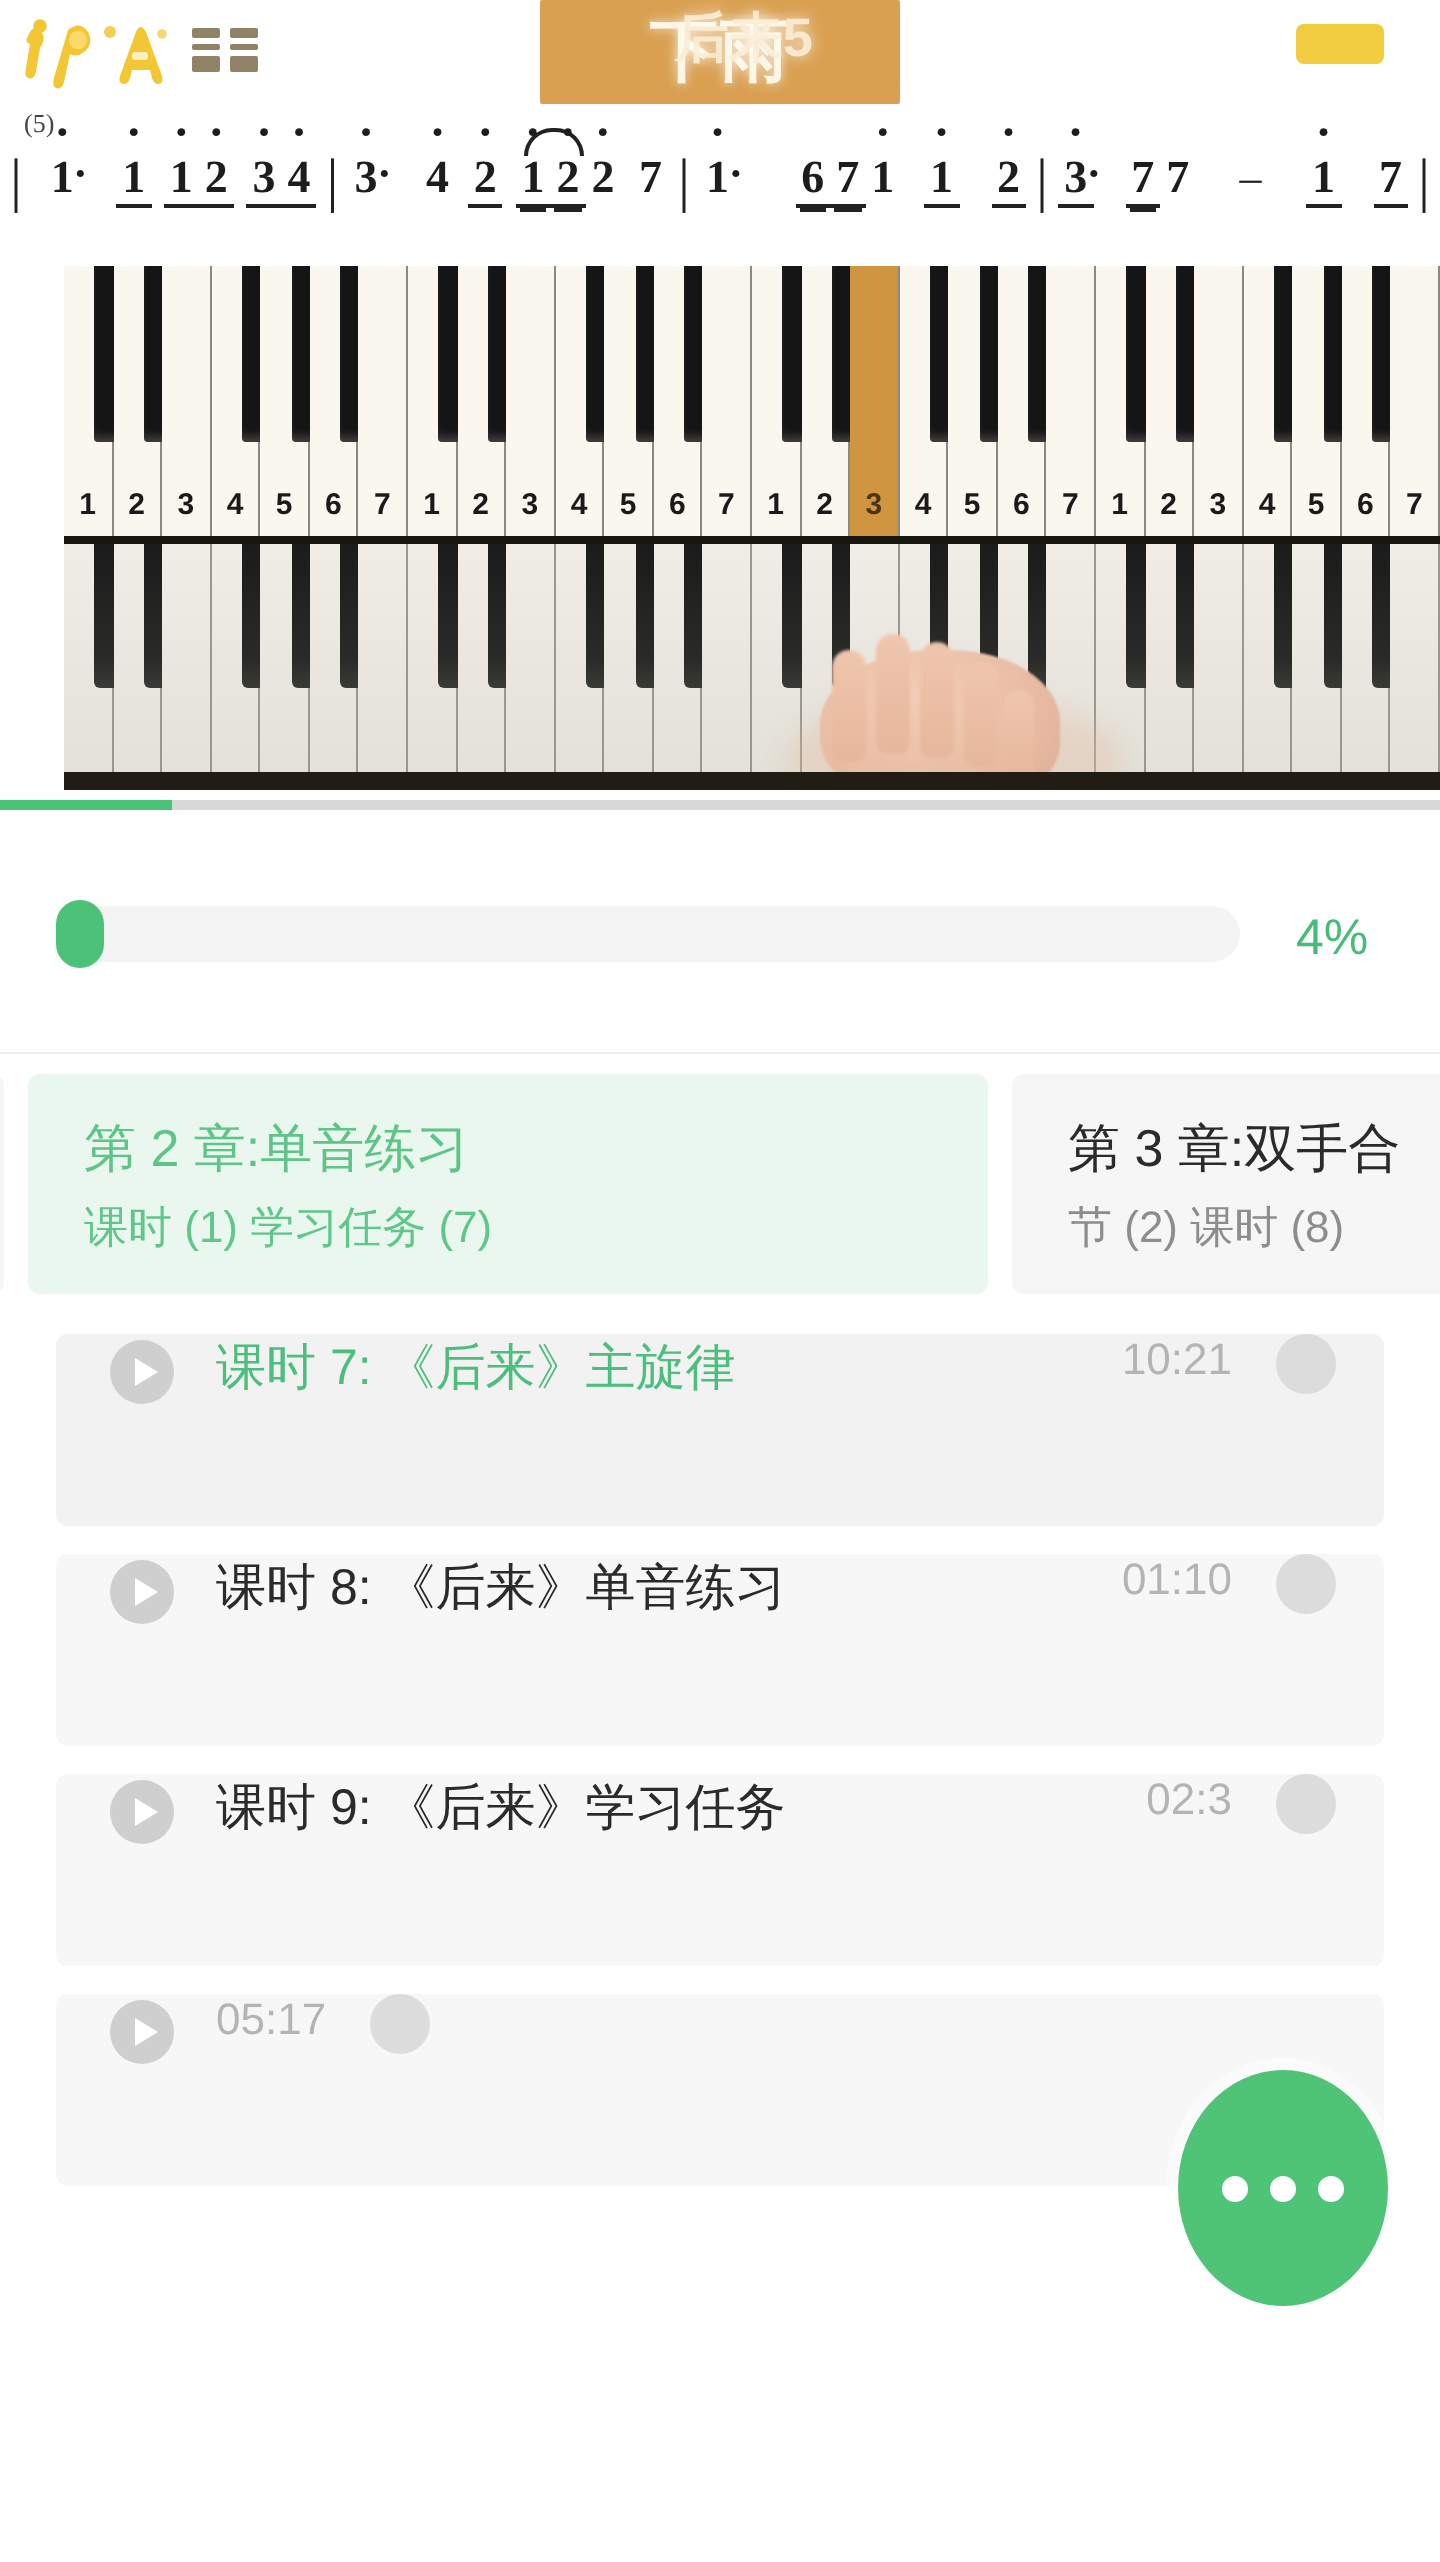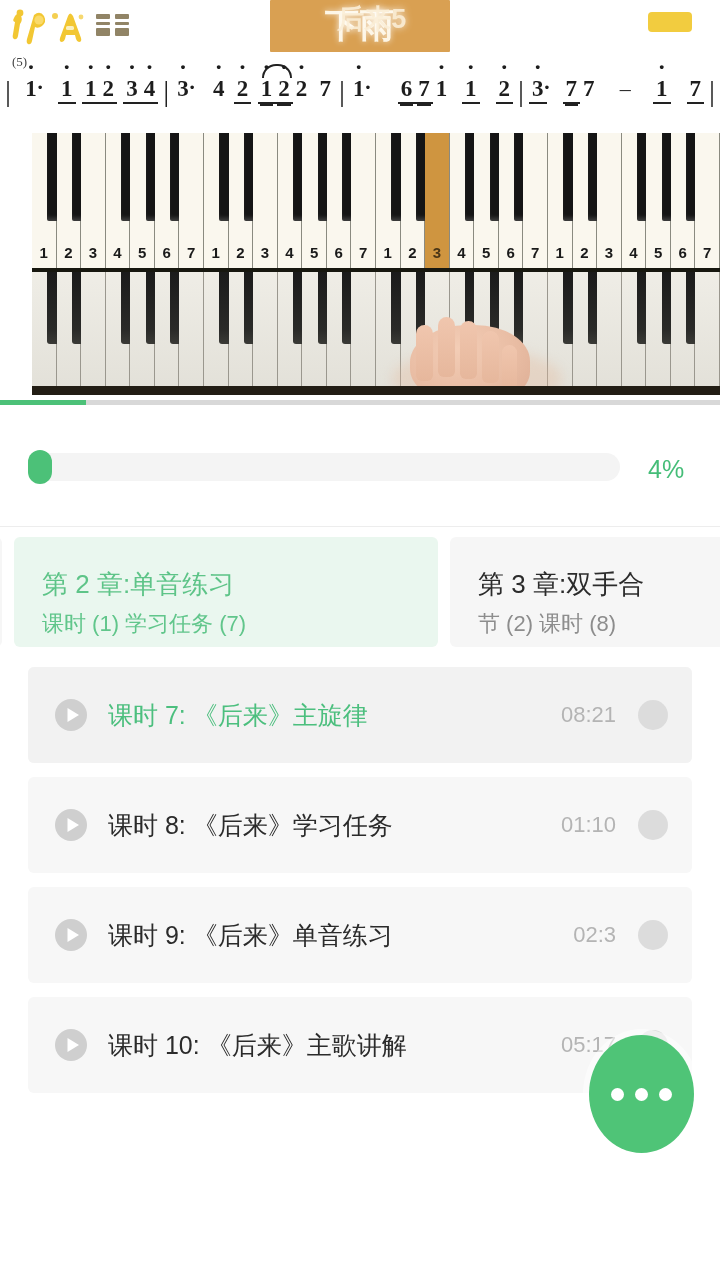--- a/index.html
+++ b/index.html
@@ -175,42 +175,42 @@
   
   .chapters{
     position:relative;width:720px;height:140px;background:#ffffff;
     padding-top:10px;
     overflow:hidden;
   }
   .chap-strip{
     position:absolute;left:-14px;top:10px;display:flex;gap:12px;align-items:flex-start;
   }
   .chap-card{
-    width:424px;height:110px;border-radius:6px;padding:32px 0 0 28px;
+    width:480px;height:110px;border-radius:6px;padding:22px 0 0 28px;
     flex:0 0 auto;
   }
   .chap-card.peek{ width:16px; padding:0; background:#f6f6f6; }
   .chap-card.active{ background:#eaf7ef; }
   .chap-card.plain{ background:#f6f6f6; }
   .chap-title{ font-size:26px; line-height:30px; margin-bottom:12px; }
   .chap-card.active .chap-title{ color:#5ec488; }
   .chap-card.plain  .chap-title{ color:#2b2b2b; }
   .chap-sub{ font-size:22px; line-height:26px; }
   .chap-card.active .chap-sub{ color:#61c68b; }
   .chap-card.plain  .chap-sub{ color:#8d8d8d; }
 
   
   .lesson-list{
     position:relative;width:720px;background:#ffffff;padding:0 28px;
   }
   .lesson-group{
     background:#f7f7f7;border-radius:6px;margin-bottom:14px;overflow:hidden;
   }
   .lesson-row{
-    position:relative;height:96px;display:flex;align-items:center;padding:0 24px;
+    position:relative;height:96px;display:flex;align-items:flex-start;padding:0 24px;
   }
   .lesson-row.sel{ background:#f2f2f2; }
   .lesson-row + .lesson-row{ background:#fbfbfb; }
   .row-icon{
     width:38px;height:38px;flex:0 0 auto;margin-right:18px;
     display:flex;align-items:center;justify-content:center;
   }
   .row-label{
     flex:1 1 auto;font-size:25px;color:#2b2b2b;white-space:nowrap;
   }
@@ -533,59 +533,58 @@
 <div class="lesson-list" id="lessonList">
     <div class="lesson-group">
       <div class="lesson-row sel">
         <span class="row-icon">
           <svg width="38" height="38" viewBox="0 0 38 38">
       <circle cx="19" cy="19" r="16" fill="#cfcfcf"></circle>
       <path d="M15.5 12 L27 19 L15.5 26 Z" fill="#ffffff"></path>
           </svg>
         </span>
         <span class="row-label">课时 7: 《后来》主旋律</span>
-        <span class="row-time">08:21</span>
+        <span class="row-time">10:21</span>
         <span class="row-check"></span>
       </div>
     </div>
     <div class="lesson-group">
       <div class="lesson-row">
         <span class="row-icon">
           <svg width="38" height="38" viewBox="0 0 38 38">
       <circle cx="19" cy="19" r="16" fill="#cfcfcf"></circle>
       <path d="M15.5 12 L27 19 L15.5 26 Z" fill="#ffffff"></path>
           </svg>
         </span>
-        <span class="row-label">课时 8: 《后来》学习任务</span>
+        <span class="row-label">课时 8: 《后来》单音练习</span>
         <span class="row-time">01:10</span>
         <span class="row-check"></span>
       </div>
     </div>
     <div class="lesson-group">
       <div class="lesson-row">
         <span class="row-icon">
           <svg width="38" height="38" viewBox="0 0 38 38">
       <circle cx="19" cy="19" r="16" fill="#cfcfcf"></circle>
       <path d="M15.5 12 L27 19 L15.5 26 Z" fill="#ffffff"></path>
           </svg>
         </span>
-        <span class="row-label">课时 9: 《后来》单音练习</span>
+        <span class="row-label">课时 9: 《后来》学习任务</span>
         <span class="row-time">02:3</span>
         <span class="row-check"></span>
       </div>
     </div>
     <div class="lesson-group">
       <div class="lesson-row">
         <span class="row-icon">
           <svg width="38" height="38" viewBox="0 0 38 38">
       <circle cx="19" cy="19" r="16" fill="#cfcfcf"></circle>
       <path d="M15.5 12 L27 19 L15.5 26 Z" fill="#ffffff"></path>
           </svg>
         </span>
-        <span class="row-label">课时 10: 《后来》主歌讲解</span>
         <span class="row-time">05:17</span>
         <span class="row-check"></span>
       </div>
     </div>
   </div>
 
 <div class="fab">
   <span class="d"></span>
   <span class="d"></span>
   <span class="d"></span>

